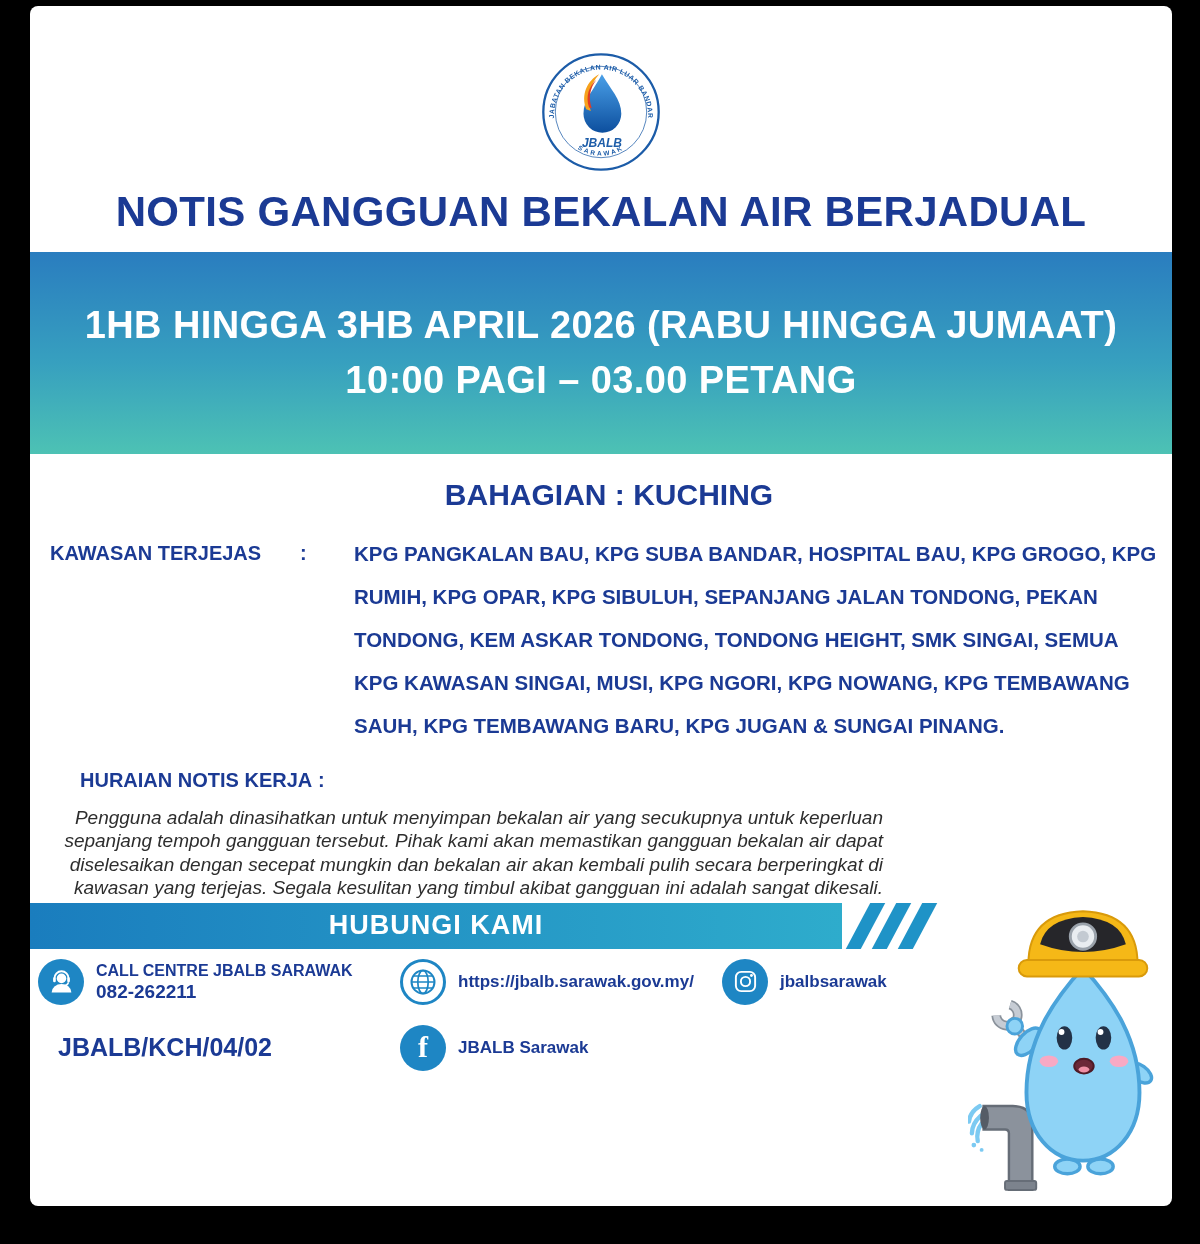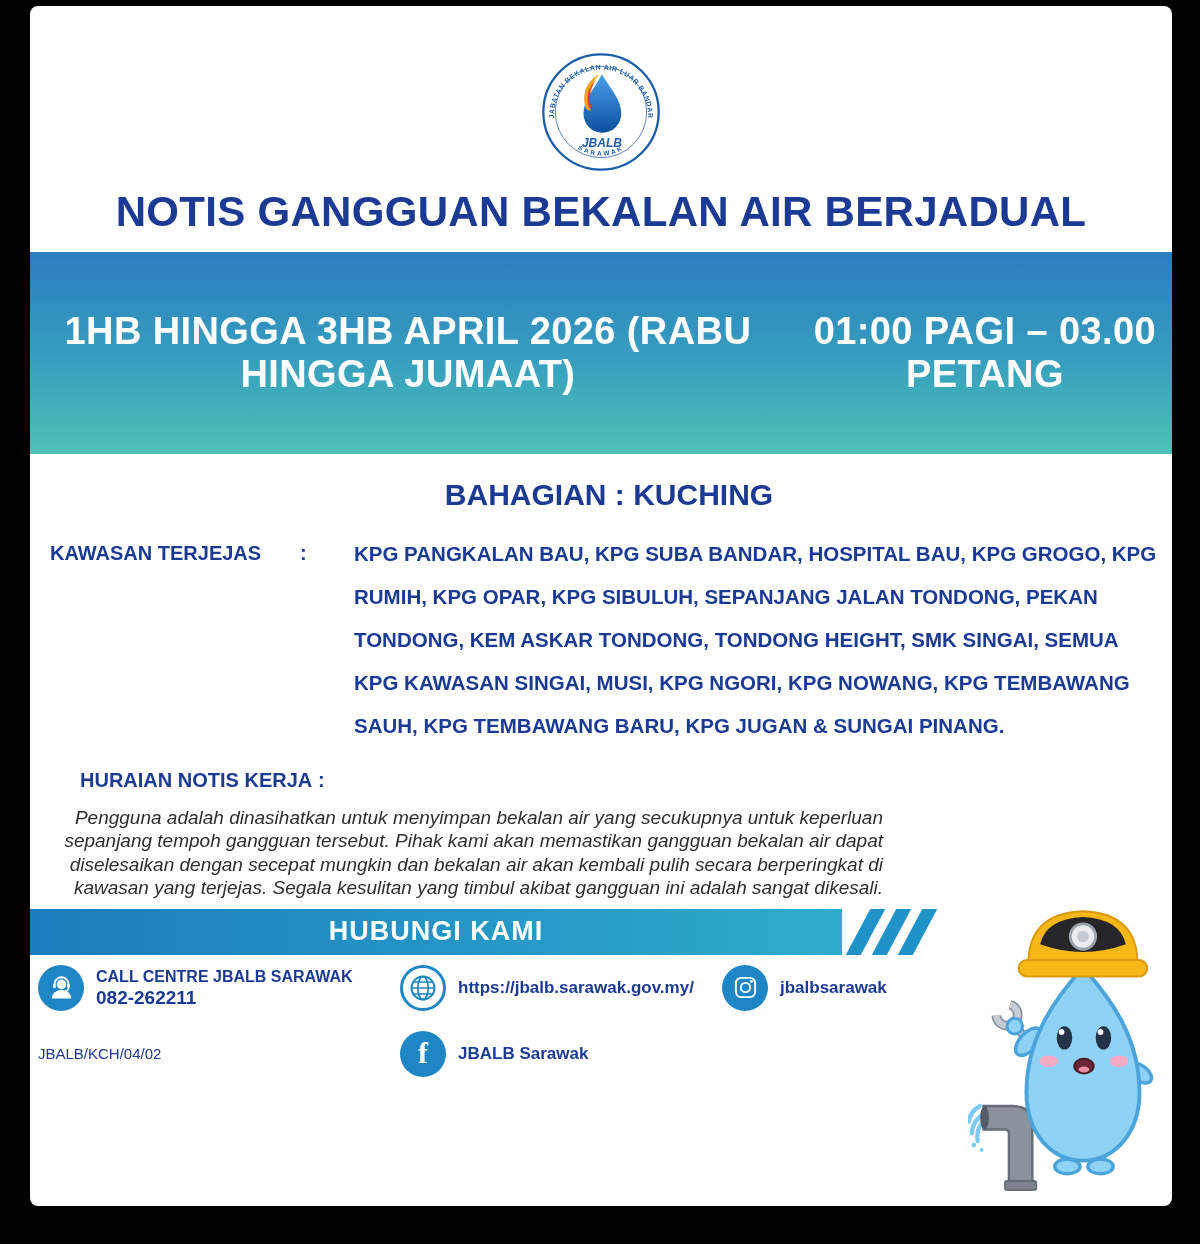--- a/index.html
+++ b/index.html
@@ -22,21 +22,21 @@
   .main-title {
     text-align: center;
     font-size: 42px; font-weight: 700; letter-spacing: .3px;
     color: var(--navy);
     margin: 16px 10px 16px;
   }
   .schedule-banner {
     height: 202px;
     background: linear-gradient(180deg, #2a7dbf 0%, #37a0bf 55%, #4dc2b4 100%);
     color: #fff;
-    display: flex; flex-direction: row; justify-content: center; align-items: center;
+    display: flex; flex-direction: column; justify-content: center; align-items: center;
     gap: 12px;
     text-align: center;
   }
   .schedule-banner .line { font-size: 38px; font-weight: 700; letter-spacing: .4px; }
   .location-row {
     display: flex; justify-content: center; gap: 150px;
     margin: 24px 0 4px;
     font-size: 30px; font-weight: 700; color: var(--navy); padding-left: 16px;
   }
   .section {
@@ -50,21 +50,21 @@
   .section-label, .section-colon { font-size: 20px; font-weight: 700; padding-top: 10px; }
   .section-text { font-size: 20.5px; font-weight: 700; line-height: 2.1; }
   .advisory {
     margin: 14px 0 0 8px;
     width: 845px;
     font-style: italic;
     font-size: 19px; line-height: 1.22;
     color: #2d2d2d;
     text-align: right;
   }
-  .hubungi-row { margin-top: 10px; display: flex; align-items: flex-end; }
+  .hubungi-row { margin-top: 4px; display: flex; align-items: flex-end; }
   .hubungi-bar {
     width: 812px; height: 46px;
     background: linear-gradient(90deg, #1a7dbe, #2eaccc);
     color: #fff; font-size: 27px; font-weight: 700; letter-spacing: 1px;
     display: flex; align-items: center; justify-content: center;
   }
   .stripes { display: flex; gap: 11px; margin-left: 16px; }
   .stripe { width: 15px; height: 46px; background: #1f93c7; transform: skewX(-28deg); }
   .contacts {
     margin: 10px 0 0 8px;
@@ -77,21 +77,21 @@
   .icon-circle {
     width: 46px; height: 46px; border-radius: 50%;
     background: var(--icon-blue);
     flex: none;
     display: flex; align-items: center; justify-content: center;
   }
   .icon-circle.outline { background: #fff; border: 3px solid var(--icon-blue); }
   .contact-label { font-size: 16px; font-weight: 700; color: var(--navy); line-height: 1.25; }
   .contact-phone { font-size: 19px; font-weight: 700; color: var(--navy); }
   .contact-link { font-size: 17px; font-weight: 700; color: var(--navy); }
-  .ref-number { font-size: 15px; font-weight: 400; color: var(--navy); }
+  .ref-number { font-size: 25px; font-weight: 700; color: var(--navy); margin-left: 20px; }
   .fb-glyph {
     color: #fff; font-family: "Liberation Serif", serif;
     font-weight: 700; font-size: 30px; line-height: 1; margin-top: -2px;
   }
   .mascot-wrap { position: absolute; right: 14px; bottom: 4px; }
 </style>
 </head>
 <body>
 
 <div class="page">
@@ -118,21 +118,21 @@
       <path d="M49 62 C 43 46 50 31 63 24 C 53 35 49 50 54 64 Z" fill="#f6a21c"></path>
       <path d="M52 60 C 48 48 52 37 60 30 C 53 39 51 50 55 61 Z" fill="#e23c24"></path>
       <text x="66" y="103" text-anchor="middle" font-size="13" font-weight="bold" font-style="italic" fill="#1c5ca8">JBALB</text>
     </svg>
   </div>
 
   <h1 class="main-title">NOTIS GANGGUAN BEKALAN AIR BERJADUAL</h1>
 
   <div class="schedule-banner">
     <div class="line">1HB HINGGA 3HB APRIL 2026 (RABU HINGGA JUMAAT)</div>
-    <div class="line">01:00 PAGI – 03.00 PETANG</div>
+    <div class="line">10:00 PAGI – 03.00 PETANG</div>
   </div>
 
   <div class="location-row">
     <div>BAHAGIAN : KUCHING</div>
   </div>
 
   <div class="section kawasan">
     <div class="section-label">KAWASAN TERJEJAS</div>
     <div class="section-colon">:</div>
     <div class="section-text">KPG PANGKALAN BAU, KPG SUBA BANDAR, HOSPITAL BAU, KPG GROGO, KPG RUMIH, KPG OPAR, KPG SIBULUH, SEPANJANG JALAN TONDONG, PEKAN TONDONG, KEM ASKAR TONDONG, TONDONG HEIGHT, SMK SINGAI, SEMUA KPG KAWASAN SINGAI, MUSI, KPG NGORI, KPG NOWANG, KPG TEMBAWANG SAUH, KPG TEMBAWANG BARU, KPG JUGAN &amp; SUNGAI PINANG.</div>

